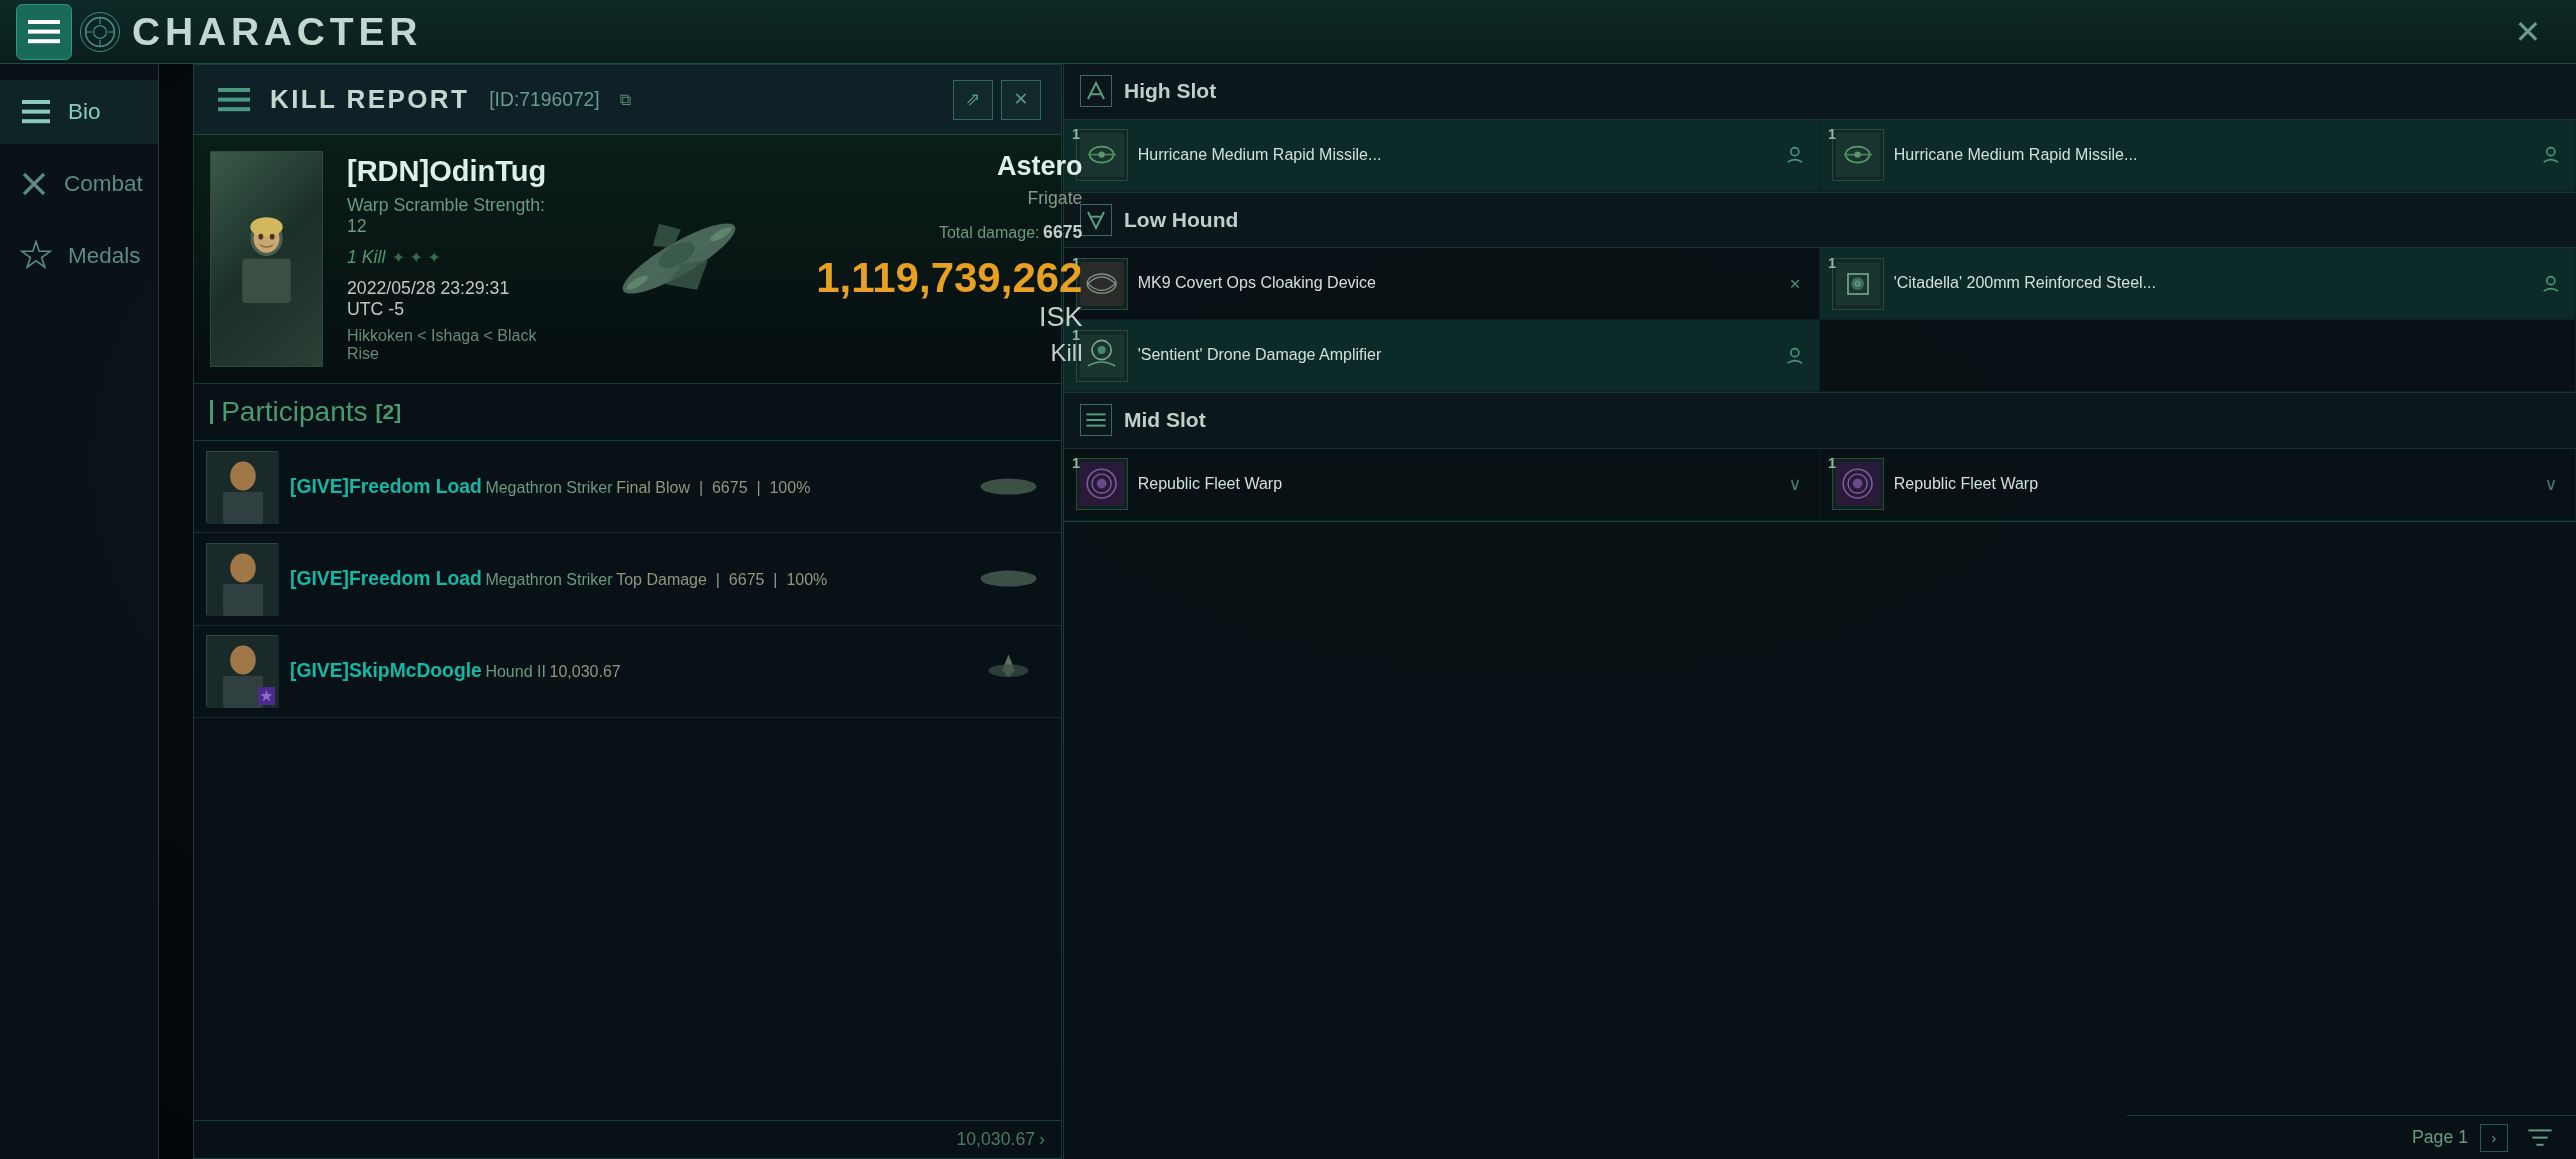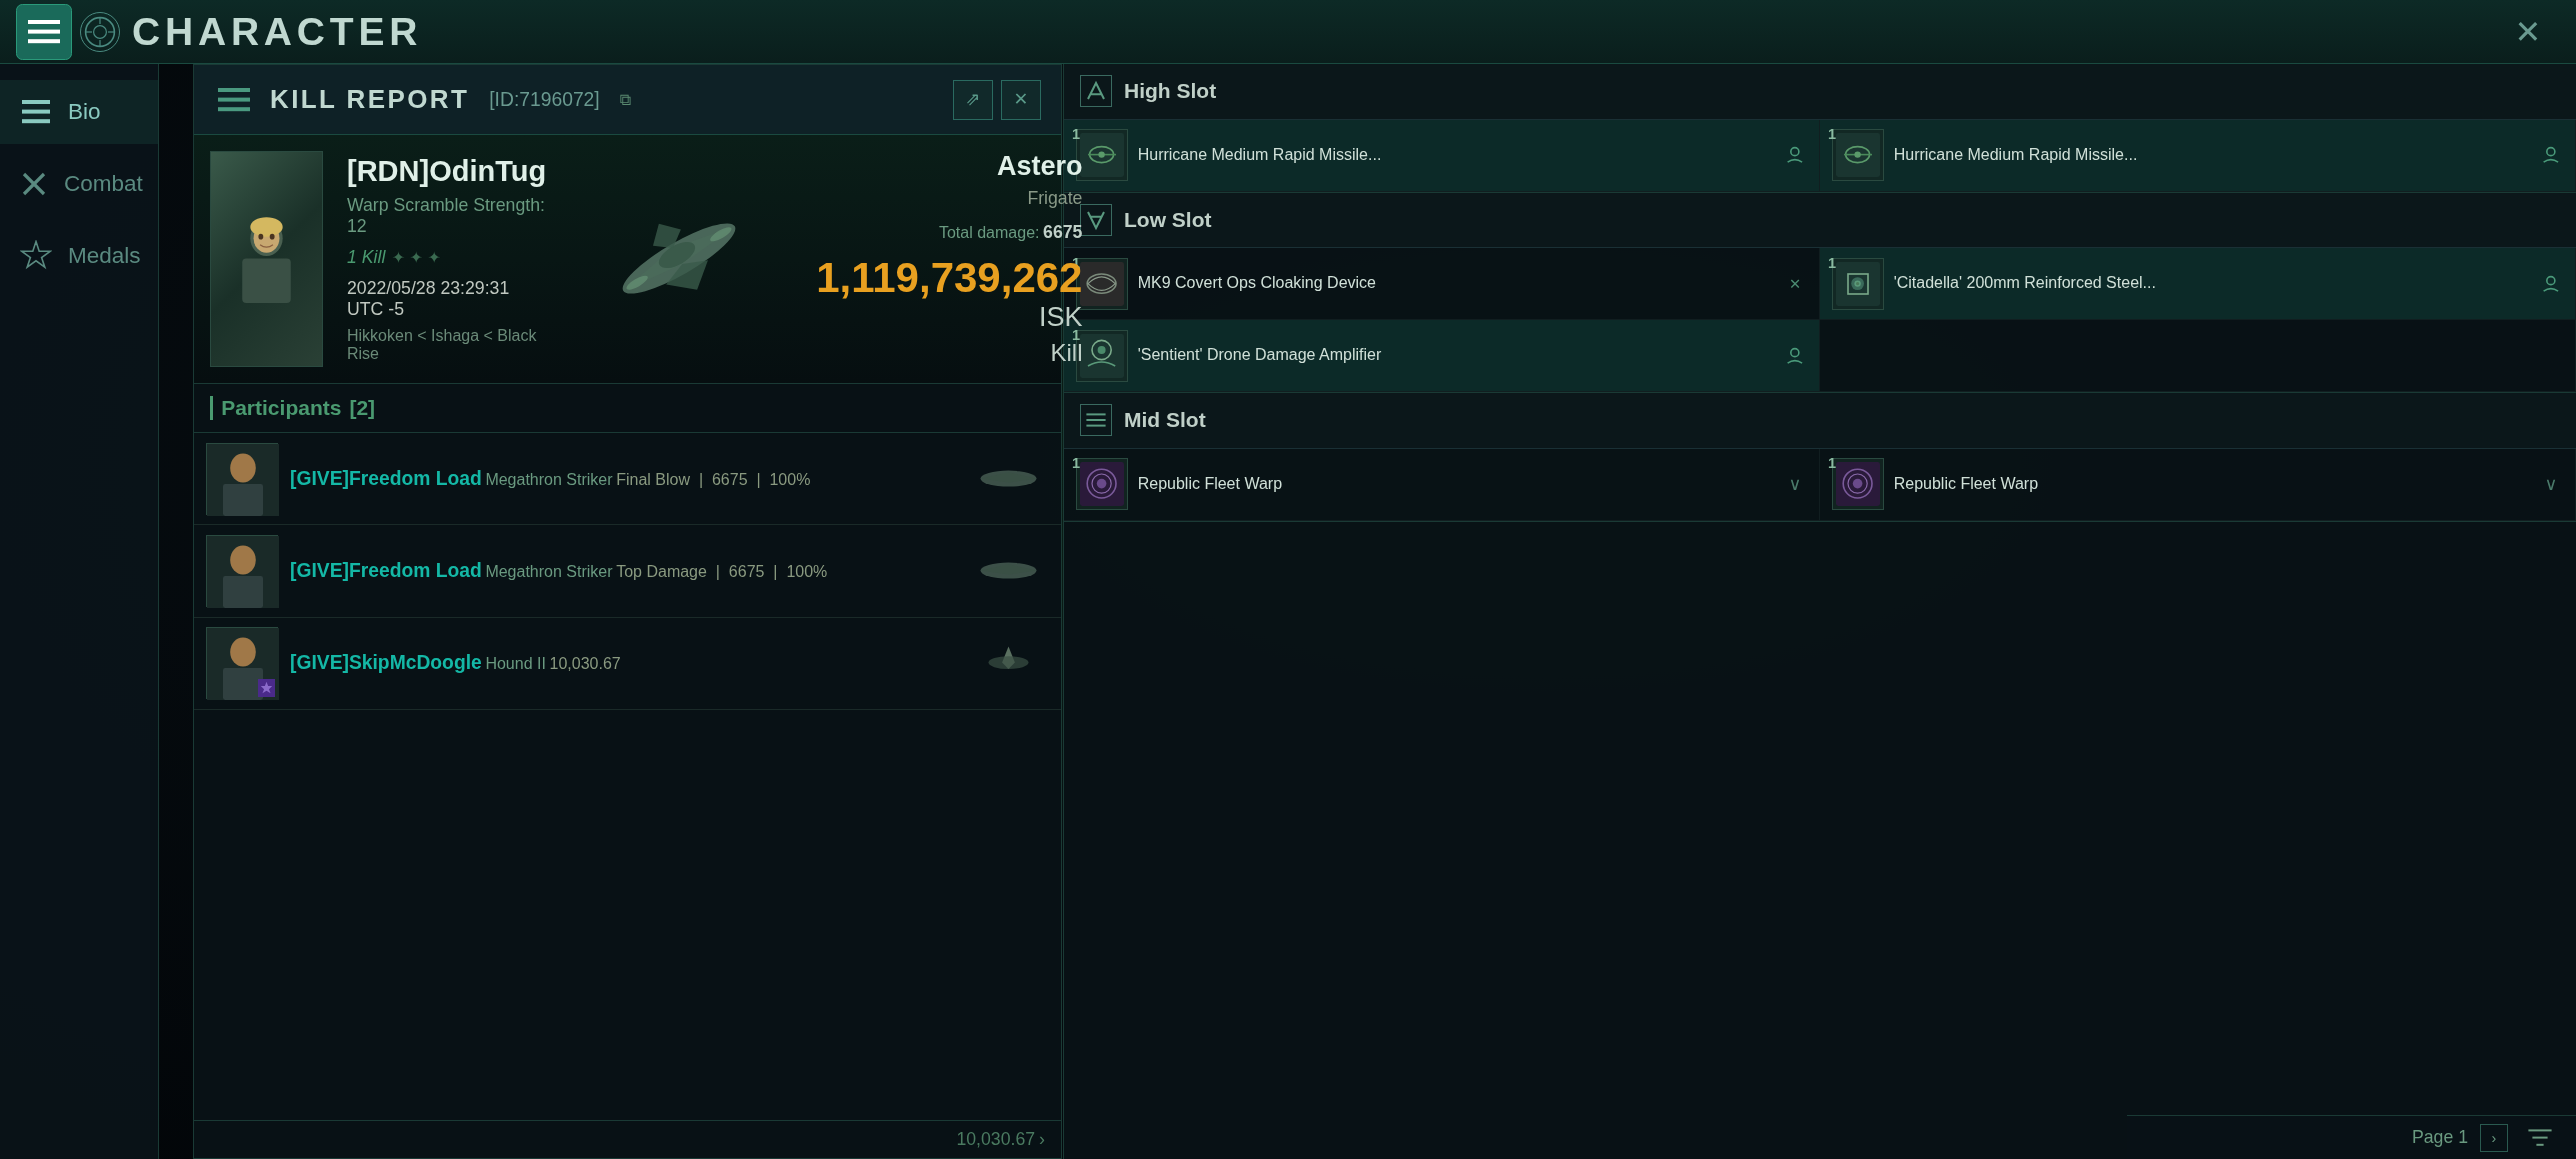--- a/index.html
+++ b/index.html
@@ -341,23 +341,23 @@
 
     .participants-header {
       padding: 12px 16px;
       display: flex;
       align-items: center;
       gap: 8px;
       border-bottom: 0.8px solid #1a3a35;
     }
 
     .participants-label {
-      font-size: 21px;
+      font-size: 28px;
       color: #4a9a70;
-      font-weight: bold;
+      font-weight: normal;
     }
 
     .participants-count {
       color: #4a9a70;
     }
 
     .participants-list {
       flex: 1;
       overflow-y: auto;
     }
@@ -889,21 +889,21 @@
     </div>
   </div>
 
   <div class="slot-section">
     <div class="slot-header">
       <div class="slot-icon">
         <svg width="24" height="24" viewBox="0 0 30 30">
           <path d="M5 5 L15 25 L25 5 M8 11 L22 11" stroke="#5a9a80" stroke-width="2.5" fill="none"></path>
         </svg>
       </div>
-      <span class="slot-title">Low Slot</span>
+      <span class="slot-title">Low Hound</span>
     </div>
     <div class="slot-items">
 
       <div class="slot-item">
         <span class="slot-item-qty">1</span>
         <div class="slot-item-icon">
           <svg width="44" height="44" viewBox="0 0 55 55">
             <rect width="55" height="55" fill="#2a2a2a" rx="3"></rect>
             <ellipse cx="27" cy="27" rx="18" ry="12" fill="none" stroke="#7a8a7a" stroke-width="2"></ellipse>
             <path d="M10 27 Q27 10 44 27 Q27 44 10 27Z" fill="none" stroke="#8a9a8a" stroke-width="1.5"></path>

